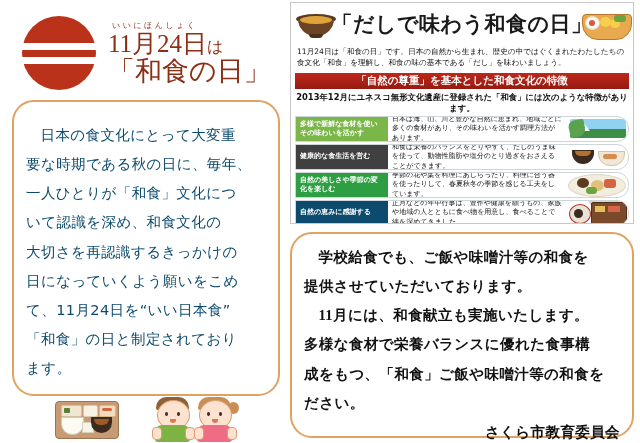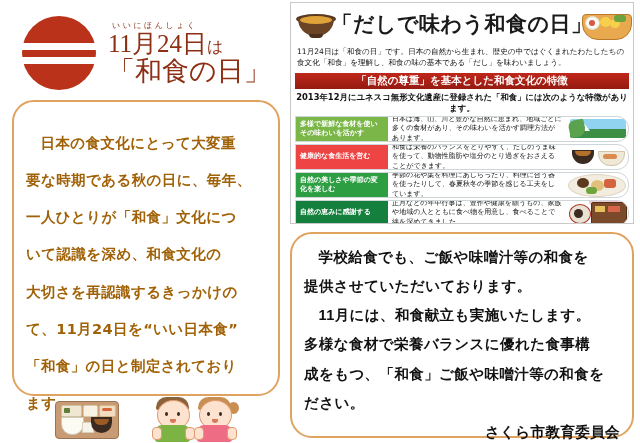--- a/index.html
+++ b/index.html
@@ -32,21 +32,21 @@
   .title-line1{font-size:25px;color:#8c2f14;font-family:"Liberation Serif","DejaVu Serif",serif;white-space:nowrap;}
   .title-line1 .suffix{font-size:16px;}
   .title-line2{font-size:27px;color:#8c2f14;font-family:"Liberation Serif","DejaVu Serif",serif;white-space:nowrap;margin-top:2px;}
 
   .rounded-box{
     position:absolute;border:2.5px solid #e0a35f;border-radius:22px;
     background:#ffffff;box-sizing:border-box;
   }
   #left-text-box{left:12px;top:100px;width:268px;height:296px;padding:14px 12px 10px 12px;}
   #left-text-box p{
-    margin:18px 0 9px 0;font-size:14.5px;font-weight:bold;color:#a16207;
+    margin:10px 0 9px 0;font-size:14.5px;font-weight:normal;color:#0c4a6e;
     line-height:1.32;letter-spacing:0.4px;
     font-family:"DejaVu Sans",sans-serif;
   }
   #left-text-box p.indent{text-indent:1em;}
 
   
   #bottom-illustrations{position:absolute;left:55px;top:396px;width:210px;height:47px;}
   .tray{
     position:absolute;left:0;top:5px;width:62px;height:36px;background:#c89b74;
     border:1.5px solid #9a7450;border-radius:4px;
@@ -153,21 +153,21 @@
   .thumb-osechi .ozoni{position:absolute;left:0px;top:3px;width:20px;height:18px;background:#e8e3d4;border:1.5px solid #b23a2e;border-radius:50%;}
   .thumb-osechi .ozoni em{position:absolute;left:4px;top:4px;width:9px;height:9px;background:#3a2a20;border-radius:50%;}
   .thumb-osechi .jubako{position:absolute;left:22px;top:1px;width:34px;height:21px;background:#7a4a2a;border:1px solid #532f18;border-radius:2px;}
   .thumb-osechi .jubako em{position:absolute;left:3px;top:3px;width:10px;height:6px;background:#e7bf5a;}
   .thumb-osechi .jubako i{position:absolute;left:16px;top:3px;width:12px;height:6px;background:#d6654a;}
   .thumb-osechi .lid{position:absolute;left:20px;top:-2px;width:38px;height:6px;background:#f0c6d2;border-radius:3px;}
 
   #right-text-box{left:2px;top:232px;width:344px;height:206px;padding:14px 12px 6px 12px;}
   #right-text-box p{
     margin:0 0 10px 0;font-size:14.5px;font-weight:bold;color:#111111;
-    line-height:1.32;letter-spacing:0.4px;font-family:Liberation Sans, sans-serif;
+    line-height:1.32;letter-spacing:0.4px;font-family:Liberation Serif, serif;
   }
   #right-text-box p.indent{text-indent:1em;}
   #right-text-box p.sign{text-align:right;margin-top:2px;margin-bottom:12px;}
 </style>
 </head>
 <body>
 
 <div id="page">
 
   <div id="left-col">
@@ -185,20 +185,21 @@
         <div class="title-line2">「和食の日」</div>
       </div>
     </div>
 
     <div class="rounded-box" id="left-text-box">
       <p class="indent">日本の食文化にとって大変重</p>
       <p>要な時期である秋の日に、毎年、</p>
       <p>一人ひとりが「和食」文化につ</p>
       <p>いて認識を深め、和食文化の</p>
       <p>大切さを再認識するきっかけの</p>
+      <p>日になっていくよう願いをこめ</p>
       <p>て、11月24日を“いい日本食”</p>
       <p>「和食」の日と制定されており</p>
       <p>ます。</p>
     </div>
 
     <div id="bottom-illustrations">
       <div class="tray">
         <div class="dish-a">
             <em></em>
           </div>
@@ -272,21 +273,21 @@
           <div class="fr">日本は海、山、川と豊かな自然に恵まれ、地域ごとに多くの食材があり、その味わいを活かす調理方法があります。</div>
           <div class="fimg">
             <div class="thumb-nature">
               <div class="mt"></div>
               <div class="jp"></div>
             </div>
           </div>
         </div>
 
         <div class="frow">
-          <div class="fl" style="background:#ef4444">健康的な食生活を営む</div>
+          <div class="fl" style="background:#404040">健康的な食生活を営む</div>
           <div class="fr">和食は栄養のバランスをとりやすく、だしのうま味を使って、動物性脂肪や塩分のとり過ぎをおさえることができます。</div>
           <div class="fimg">
             <div class="thumb-bowls">
               <div class="b1">
                   <em></em>
                 </div>
               <div class="b2">
                   <em></em>
                 </div>
             </div>
@@ -300,21 +301,21 @@
             <div class="thumb-plate">
               <div class="f1"></div>
               <div class="f2"></div>
               <div class="f3"></div>
               <div class="f4"></div>
             </div>
           </div>
         </div>
 
         <div class="frow">
-          <div class="fl" style="background:#15803d">自然の恵みに感謝する</div>
+          <div class="fl" style="background:#0c4a6e">自然の恵みに感謝する</div>
           <div class="fr">正月などの年中行事は、豊作や健康を願うもの、家族や地域の人とともに食べ物を用意し、食べることで絆を深めてきました。</div>
           <div class="fimg">
             <div class="thumb-osechi">
               <div class="ozoni">
                   <em></em>
                 </div>
               <div class="lid"></div>
               <div class="jubako">
                   <em></em>
                   <i></i>

